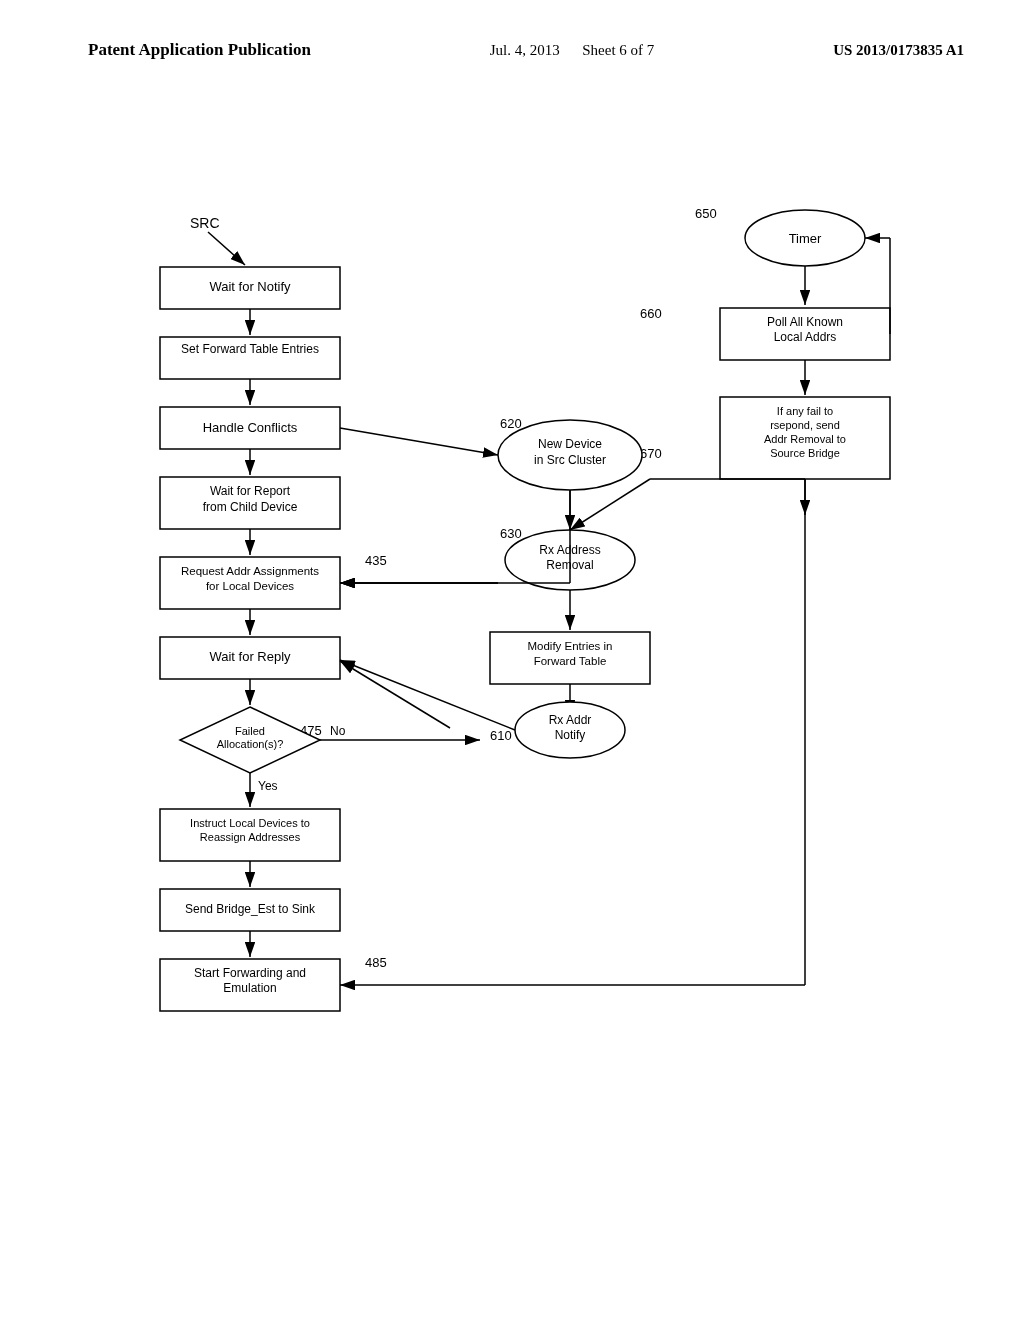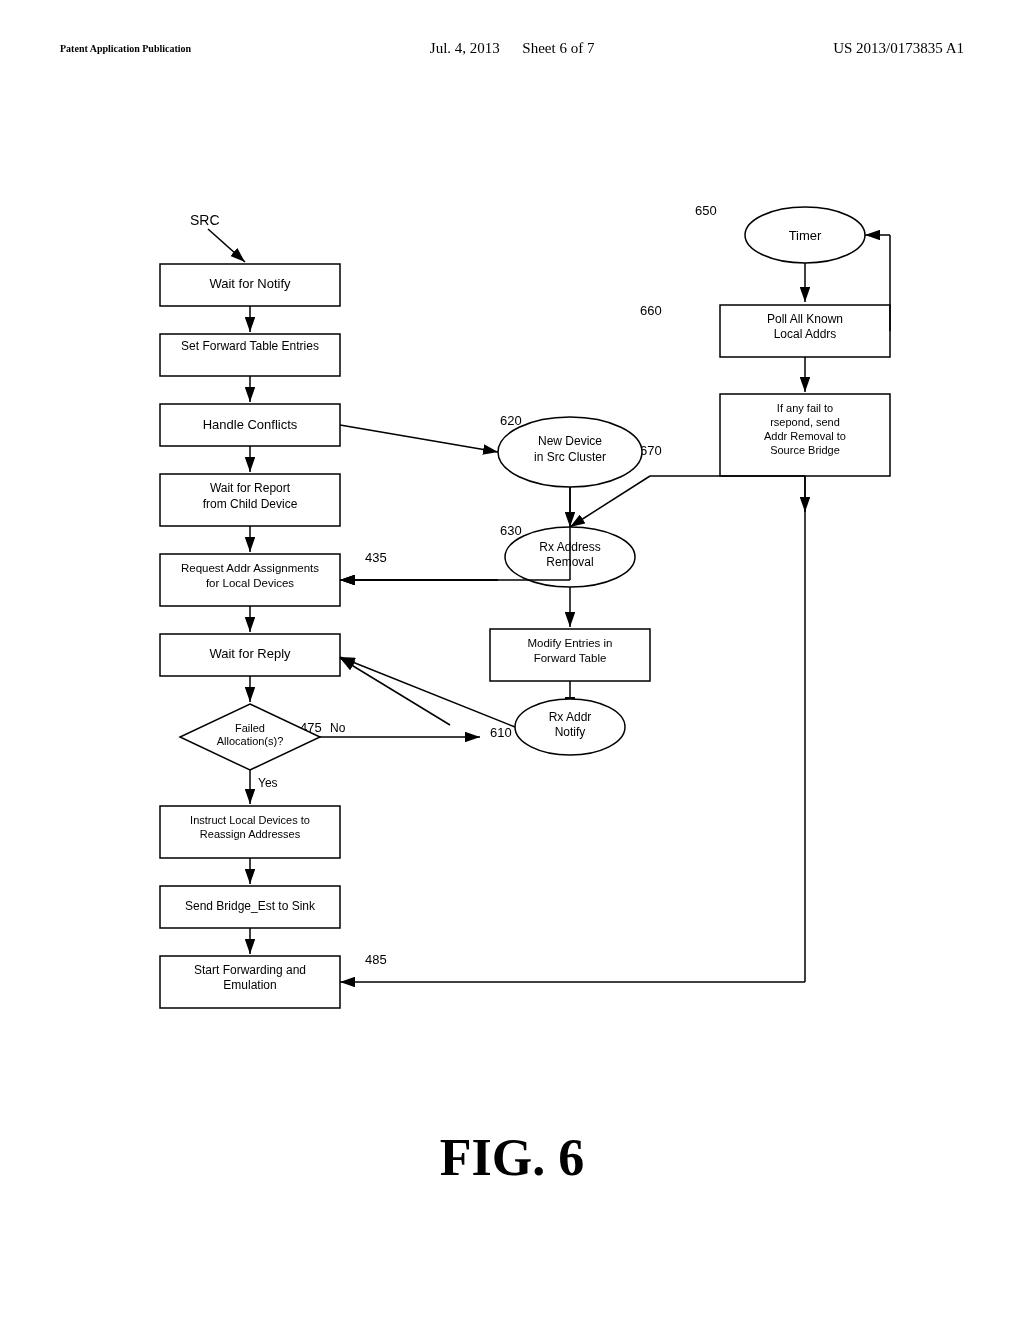--- a/index.html
+++ b/index.html
@@ -19,29 +19,30 @@
     }
     .header {
       display: flex;
       justify-content: space-between;
       align-items: center;
       border-bottom: none;
       margin-bottom: 10px;
     }
     .header-left {
       font-weight: bold;
-      font-size: 10px;
+      font-size: 17px;
+      margin-left: 28px;
     }
     .header-center {
       font-size: 15px;
       text-align: right;
     }
     .header-right {
       font-size: 15px;
-      font-weight: normal;
+      font-weight: bold;
     }
     .diagram-area {
       position: relative;
       width: 100%;
       height: 1150px;
       margin-top: 10px;
     }
     svg {
       width: 100%;
       height: 100%;
@@ -219,15 +220,14 @@
       <line x1="510" y1="513" x2="280" y2="513" stroke="#000" stroke-width="1.5" marker-end="url(#arrowhead)"></line>
 
       <line x1="830" y1="264" x2="830" y2="168" stroke="#000" stroke-width="1.5"></line>
       <line x1="830" y1="168" x2="805" y2="168" stroke="#000" stroke-width="1.5" marker-end="url(#arrowhead)"></line>
 
       <line x1="745" y1="409" x2="590" y2="409" stroke="#000" stroke-width="1.5"></line>
       <line x1="590" y1="409" x2="510" y2="460" stroke="#000" stroke-width="1.5" marker-end="url(#arrowhead)"></line>
 
     </svg>
 
-    <div class="fig-label">FIG. 6</div>
   </div>
 </div>
 
 </body></html>

